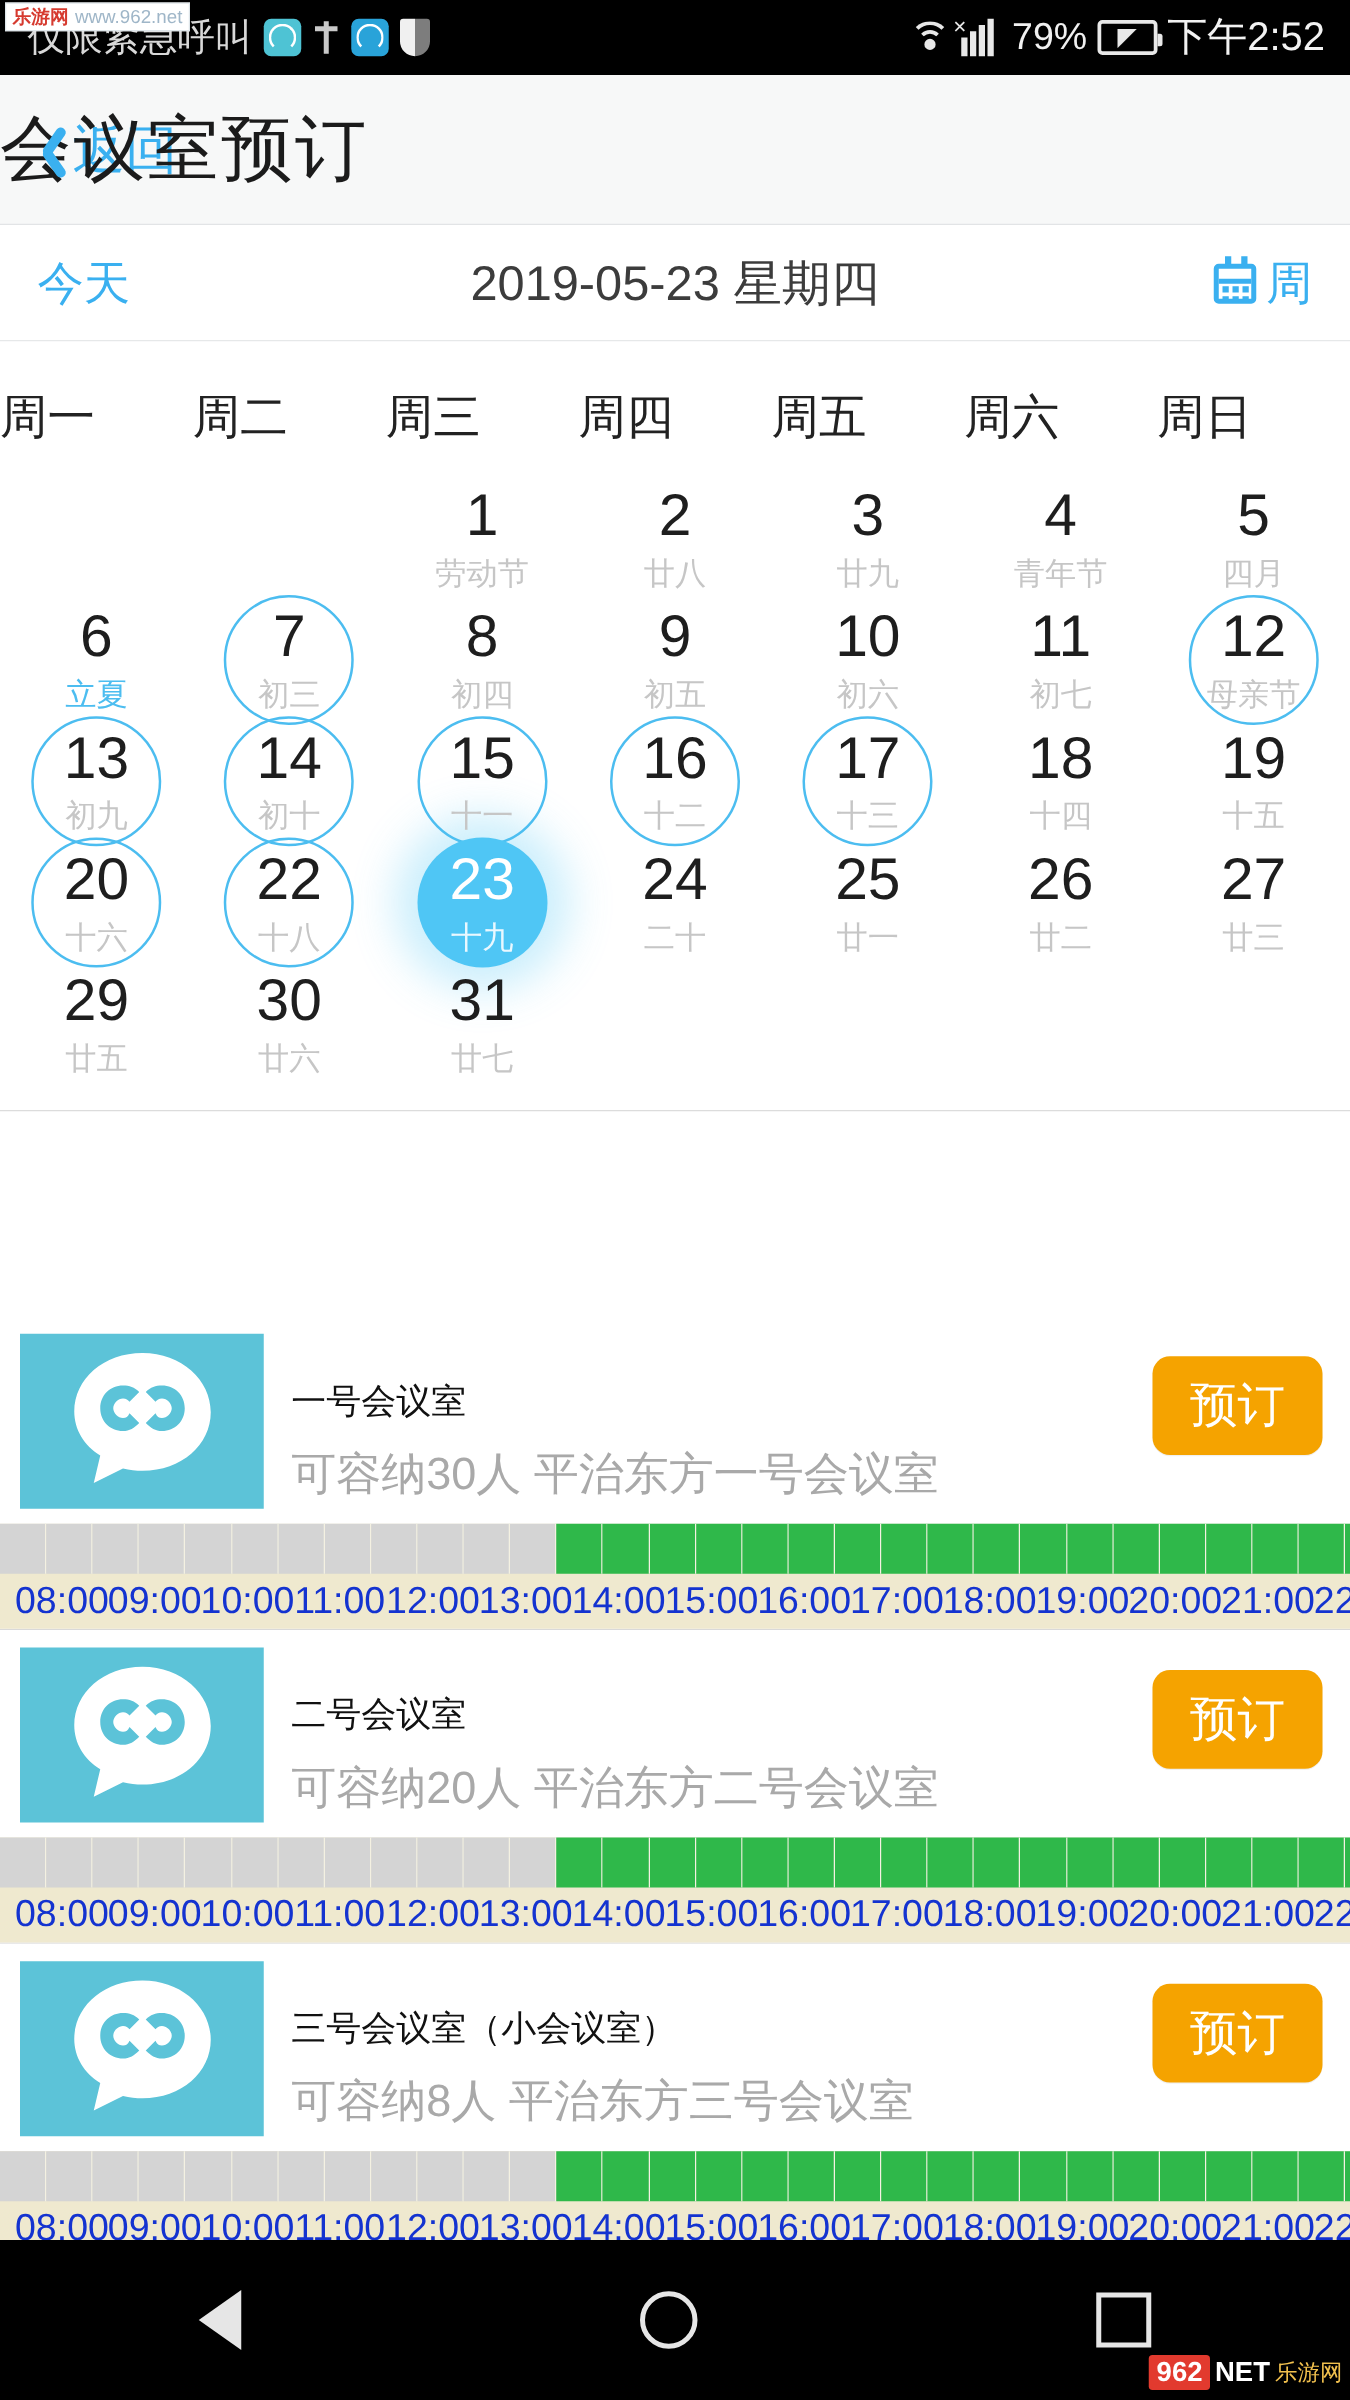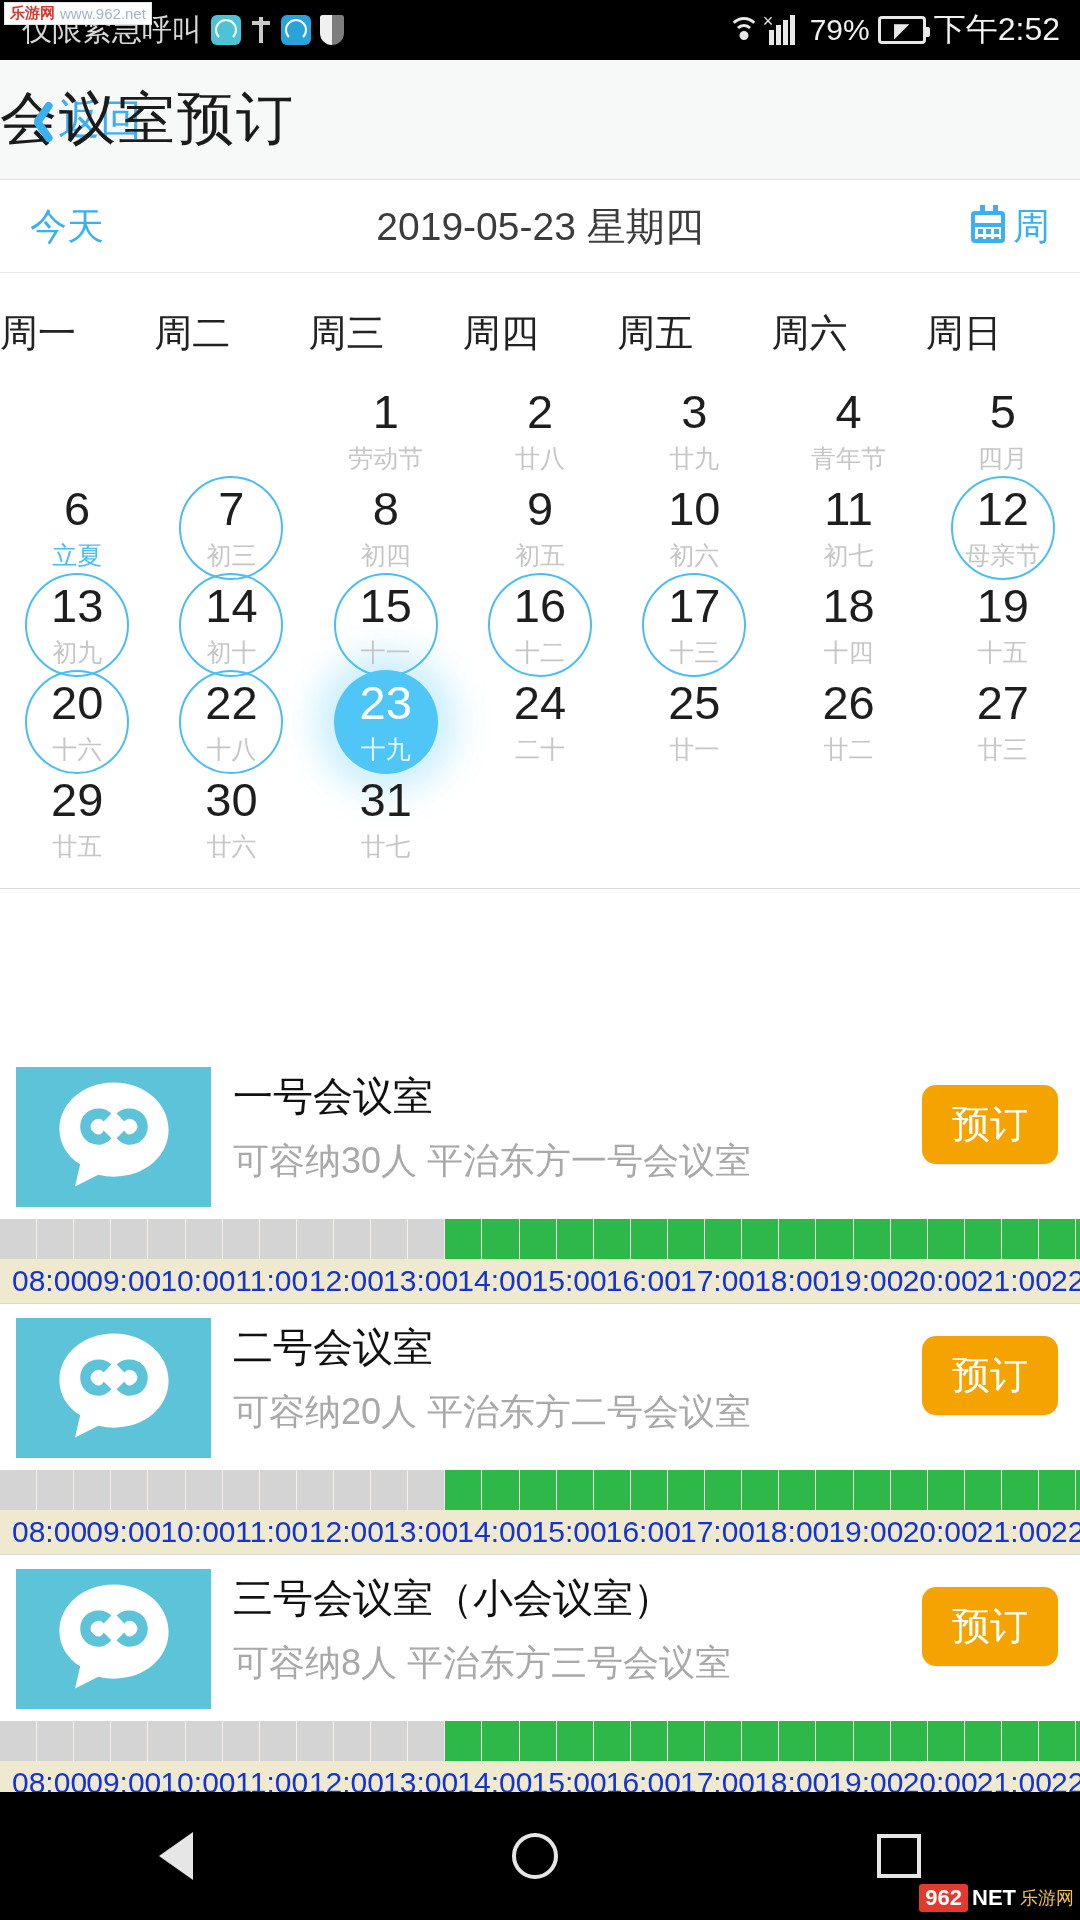--- a/index.html
+++ b/index.html
@@ -155,21 +155,21 @@
   
   .roomlist { position:absolute; top:1053px; left:0; width:1080px; }
   .roomcard { background:#fff; border-bottom:1px solid #d9d9d9; padding:0; }
   .roomtop { display:flex; align-items:flex-start; padding:14px 20px 12px 16px; }
   .thumb {
     width:195px; height:140px; background:#5cc3d8; flex:0 0 195px;
     display:flex; align-items:center; justify-content:center; position:relative;
   }
   .thumb svg { width:150px; height:130px; }
   .roominfo { flex:1; padding-left:22px; padding-top:6px; min-width:0; }
-  .roomname { font-size:40px; color:#111; line-height:1.15; white-space:nowrap; }
+  .roomname { font-size:28px; color:#111; line-height:1.15; white-space:nowrap;margin-top:32px; }
   .roomdesc { font-size:36px; color:#a9a9a9; margin-top:18px; white-space:nowrap; }
   .bookbtn {
     flex:0 0 auto; margin-top:18px; margin-right:2px;
     background:#f5a300; border-radius:14px; padding:14px 30px;
     font-size:38px; color:#ffffff; cursor:pointer;
     box-shadow:0 1px 0 rgba(0,0,0,0.06);
   }
   .slotwrap { background:#efe9cf; padding:0; }
   .slots { display:flex; height:40px; width:100%; }
   .slot { flex:1 0 auto; border-right:1px solid #f4f1e2; }

